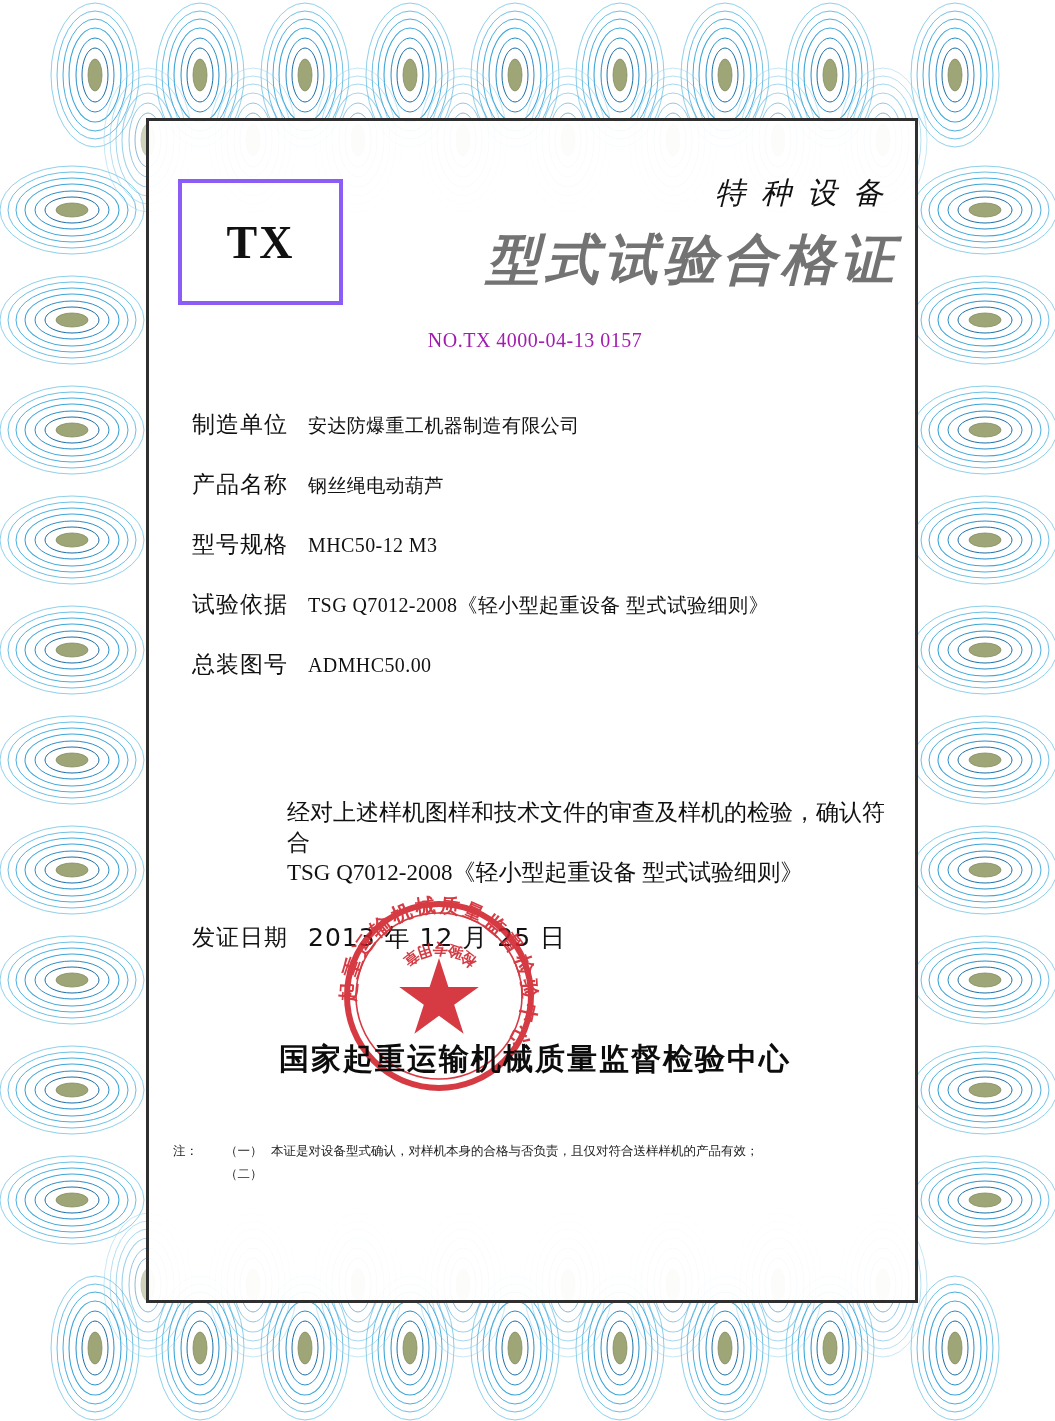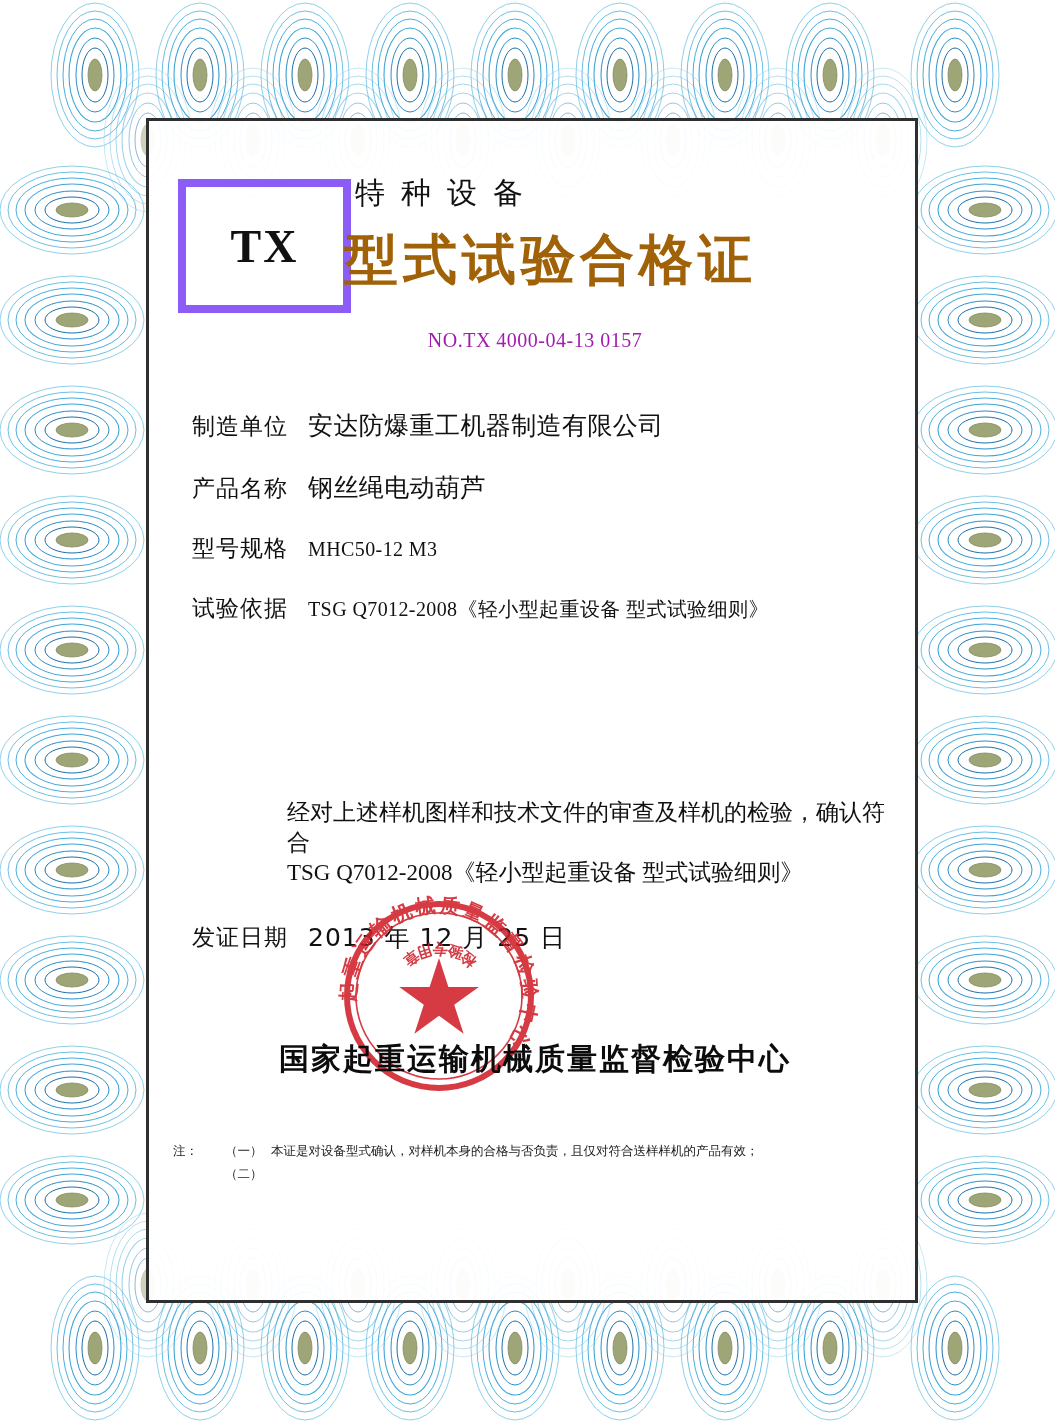--- a/index.html
+++ b/index.html
@@ -51,55 +51,56 @@
     border: 1px solid rgba(120,120,120,0.0);
   }
 
   
   .tx-box {
     position: absolute;
     left: 29px;
     top: 58px;
     width: 157px;
     height: 118px;
-    border: 8px solid #8b5cf6;
+    border: 4px solid #8b5cf6;
     display: flex;
     align-items: center;
     justify-content: center;
   }
   .tx-box .tx-text {
     font-family: "Liberation Serif", serif;
     font-weight: bold;
     font-size: 46px;
     letter-spacing: 2px;
     color: #111;
   }
 
   .title-block {
     position: absolute;
     left: 190px;
     top: 52px;
     width: 560px;
-    text-align: left;
+    text-align: right;
+    font-style: italic;
   }
   .title-small {
     font-family: "DejaVu Sans", sans-serif;
     font-size: 30px;
     letter-spacing: 16px;
     color: #111;
     text-indent: 16px;
     font-weight: 500;
   }
   .title-big {
     margin-top: 10px;
     font-family: "DejaVu Sans", sans-serif;
     font-size: 54px;
     font-weight: bold;
     letter-spacing: 5px;
-    color: #a16207;
+    color: #737373;
     text-indent: 5px;
   }
 
   .cert-no {
     position: absolute;
     left: 0;
     top: 208px;
     width: 772px;
     text-align: center;
     font-family: Liberation Serif, serif;
@@ -123,21 +124,21 @@
   .field-label {
     width: 116px;
     flex: 0 0 116px;
     font-family: "DejaVu Sans", sans-serif;
     font-size: 23px;
     letter-spacing: 1px;
     color: #111;
   }
   .field-value {
     font-family: Liberation Mono, monospace;
-    font-size: 25px;
+    font-size: 19px;
     color: #111;
     letter-spacing: 0.4px;
   }
   .field-value.latin {
     font-family: "Liberation Serif", serif;
     font-size: 20px;
   }
   .field-row.coverage {
     margin-top: 44px;
   }
@@ -349,20 +350,24 @@
       <div class="field-row">
         <div class="field-label">型号规格</div>
         <div class="field-value latin">MHC50-12 M3</div>
       </div>
 
       <div class="field-row">
         <div class="field-label">试验依据</div>
         <div class="field-value latin">TSG Q7012-2008《轻小型起重设备 型式试验细则》</div>
       </div>
 
+      <div class="field-row">
+        <div class="field-label">总装图号</div>
+        <div class="field-value latin">ADMHC50.00</div>
+      </div>
 
 
     </div>
 
     <div class="statement">
       <span>经对上述样机图样和技术文件的审查及样机的检验，确认符合</span>
       <span class="line2">TSG Q7012-2008《轻小型起重设备 型式试验细则》</span>
     </div>
 
     <div class="issue-date">

